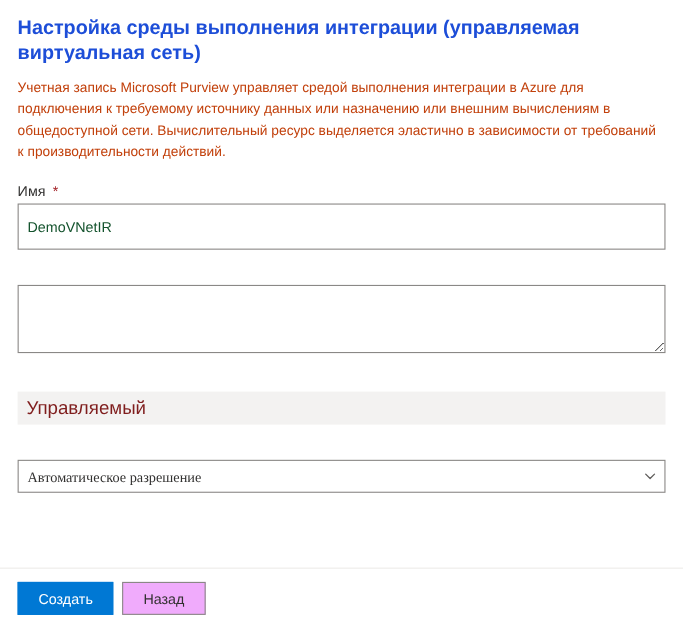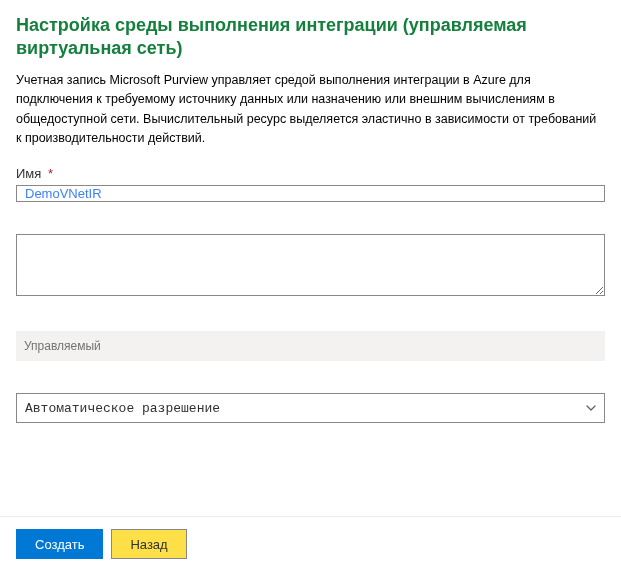--- a/index.html
+++ b/index.html
@@ -13,87 +13,87 @@
       color: #323130;
       background: #ffffff;
       width: 621px;
       height: 571px;
       position: relative;
       padding: 14px 16px 0 16px;
     }
     .page-title {
       font-size: 18px;
       font-weight: 600;
-      color: #15803d;
+      color: #1d4ed8;
       margin-bottom: 10px;
       line-height: 1.3;
     }
     .description-text {
       font-size: 12.5px;
-      color: #000000;
+      color: #c2410c;
       line-height: 1.55;
       margin-bottom: 18px;
     }
     .field-group {
       margin-bottom: 32px;
     }
     .field-label {
       font-size: 13px;
       color: #323130;
       margin-bottom: 4px;
       display: block;
     }
     .required-asterisk {
       color: #a4262c;
       margin-left: 3px;
     }
     .text-input {
       width: 100%;
-      height: 17px;
+      height: 42px;
       padding: 4px 8px;
       font-size: 13px;
       font-family: inherit;
-      color: #3b82f6;
+      color: #14532d;
       border: 1px solid #8a8886;
       background: #ffffff;
       outline: none;
     }
     .textarea-input {
       width: 100%;
       height: 62px;
       padding: 6px 8px;
       font-size: 13px;
       font-family: inherit;
       color: #323130;
       border: 1px solid #8a8886;
       background: #ffffff;
       resize: both;
       outline: none;
     }
     .readonly-value {
       width: 100%;
       height: 30px;
       padding: 6px 8px;
-      font-size: 12px;
-      color: #737373;
+      font-size: 17px;
+      color: #7f1d1d;
       background: #f3f2f1;
       border: none;
       display: flex;
       align-items: center;
     }
     .select-wrapper {
       position: relative;
       width: 100%;
     }
     .select-input {
       width: 100%;
       height: 30px;
       padding: 4px 30px 4px 8px;
       font-size: 13px;
-      font-family: Liberation Mono, monospace;
+      font-family: Liberation Serif, serif;
       color: #323130;
       border: 1px solid #8a8886;
       background: #ffffff;
       appearance: none;
       -webkit-appearance: none;
       outline: none;
       cursor: pointer;
     }
     .chevron-icon {
       position: absolute;
@@ -114,21 +114,21 @@
       display: flex;
       gap: 8px;
       background: #ffffff;
     }
     .btn {
       height: 30px;
       padding: 0 18px;
       font-size: 13px;
       font-family: inherit;
       border: 1px solid #8a8886;
-      background: #fde047;
+      background: #f0abfc;
       color: #323130;
       cursor: pointer;
       min-width: 70px;
     }
     .btn-primary {
       background: #0078d4;
       border-color: #0078d4;
       color: #ffffff;
     }
     .footer-spacer {

